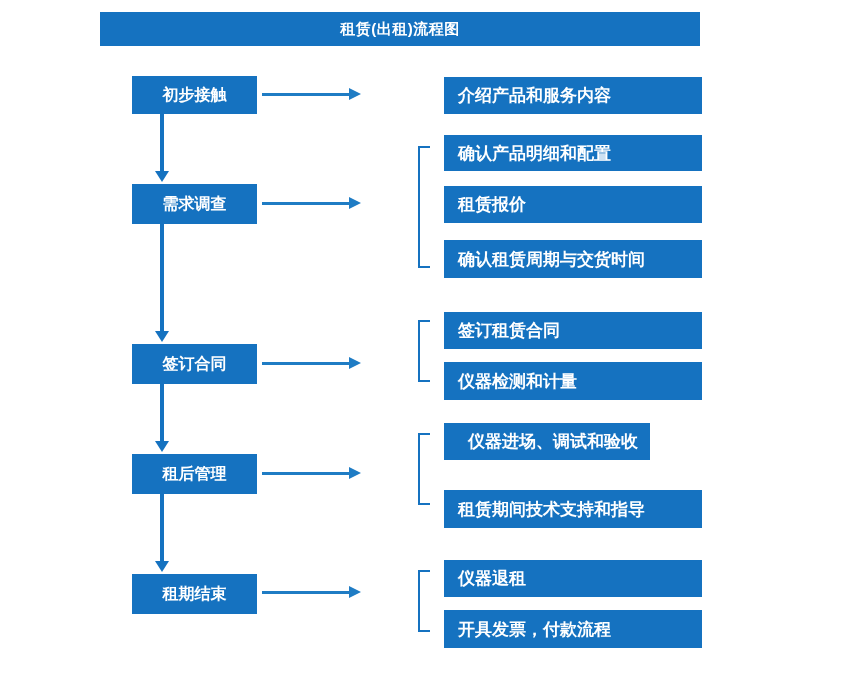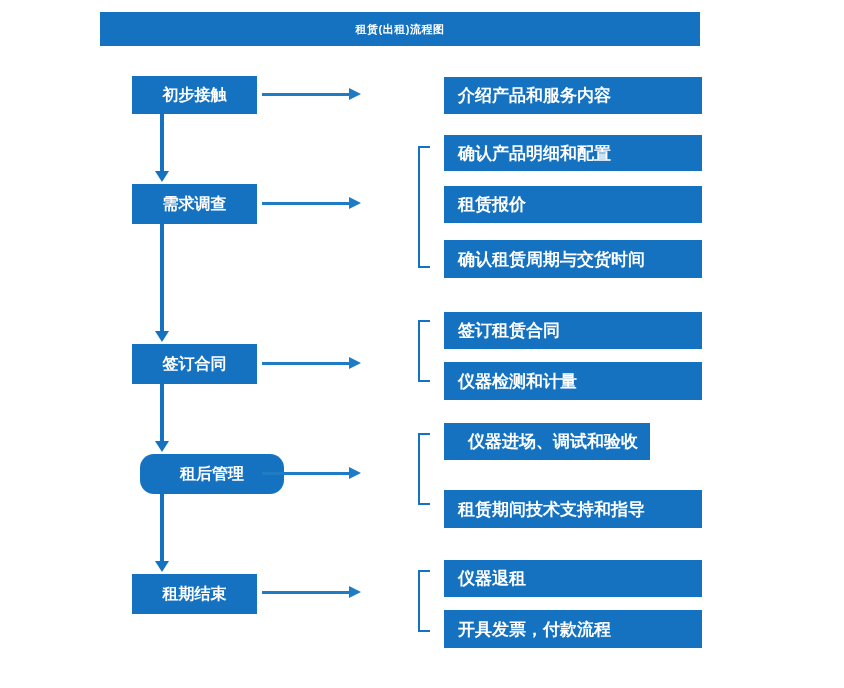--- a/index.html
+++ b/index.html
@@ -20,21 +20,21 @@
     height: 688px;
   }
   .title-bar {
     position: absolute;
     left: 100px;
     top: 12px;
     width: 600px;
     height: 34px;
     background: #1572c0;
     color: #ffffff;
-    font-size: 11px;
+    font-size: 15px;
     font-weight: bold;
     display: flex;
     align-items: center;
     justify-content: center;
     letter-spacing: 0.5px;
   }
   .stage-box {
     position: absolute;
     background: #1572c0;
     color: #ffffff;
@@ -100,21 +100,21 @@
 </head>
 <body>
 
 <div id="stage">
 
   <div class="title-bar">租赁(出租)流程图</div>
 
   <div class="stage-box" style="left:100px;top:76px;width:125px;height:38px;">初步接触</div>
   <div class="stage-box" style="left:100px;top:184px;width:125px;height:40px;">需求调查</div>
   <div class="stage-box" style="left:100px;top:344px;width:125px;height:40px;">签订合同</div>
-  <div class="stage-box" style="left:108px;top:454px;width:144px;height:40px;border-radius:14px;">租后管理</div>
+  <div class="stage-box" style="left:100px;top:454px;width:125px;height:40px;">租后管理</div>
   <div class="stage-box" style="left:100px;top:574px;width:125px;height:40px;">租期结束</div>
 
   <div class="v-arrow" style="left:160px;top:114px;height:58px;"></div>
   <div class="v-arrow" style="left:160px;top:224px;height:108px;"></div>
   <div class="v-arrow" style="left:160px;top:384px;height:58px;"></div>
   <div class="v-arrow" style="left:160px;top:494px;height:68px;"></div>
 
   <div class="h-arrow" style="left:262px;top:93px;width:88px;"></div>
   <div class="h-arrow" style="left:262px;top:202px;width:88px;"></div>
   <div class="h-arrow" style="left:262px;top:362px;width:88px;"></div>

